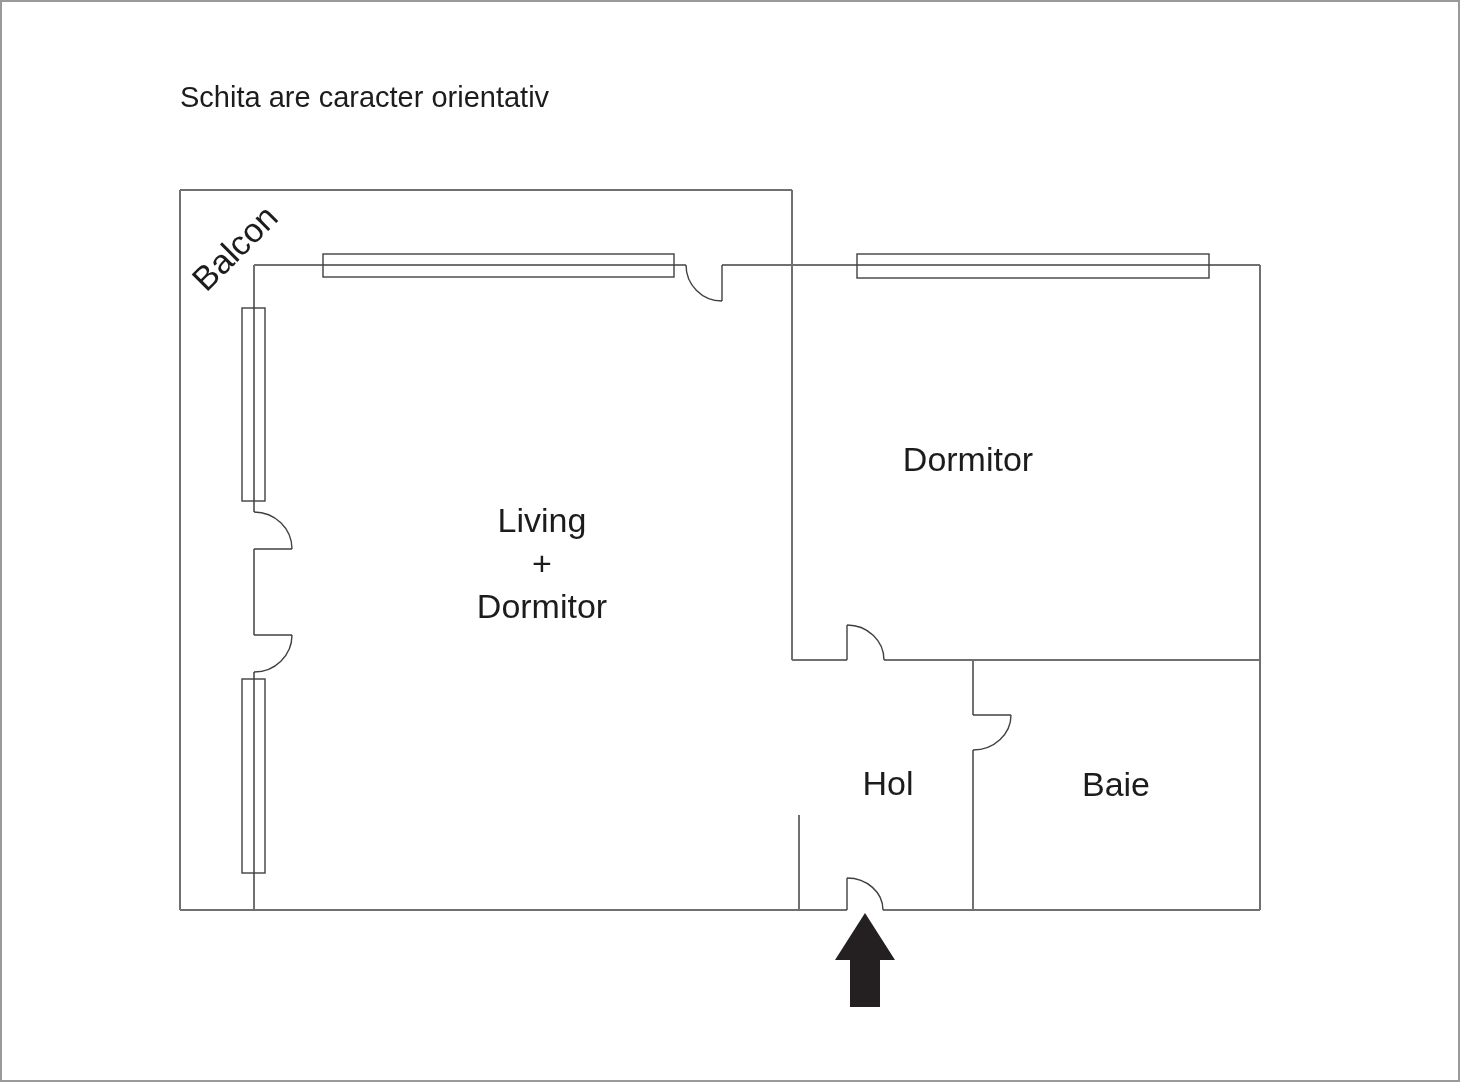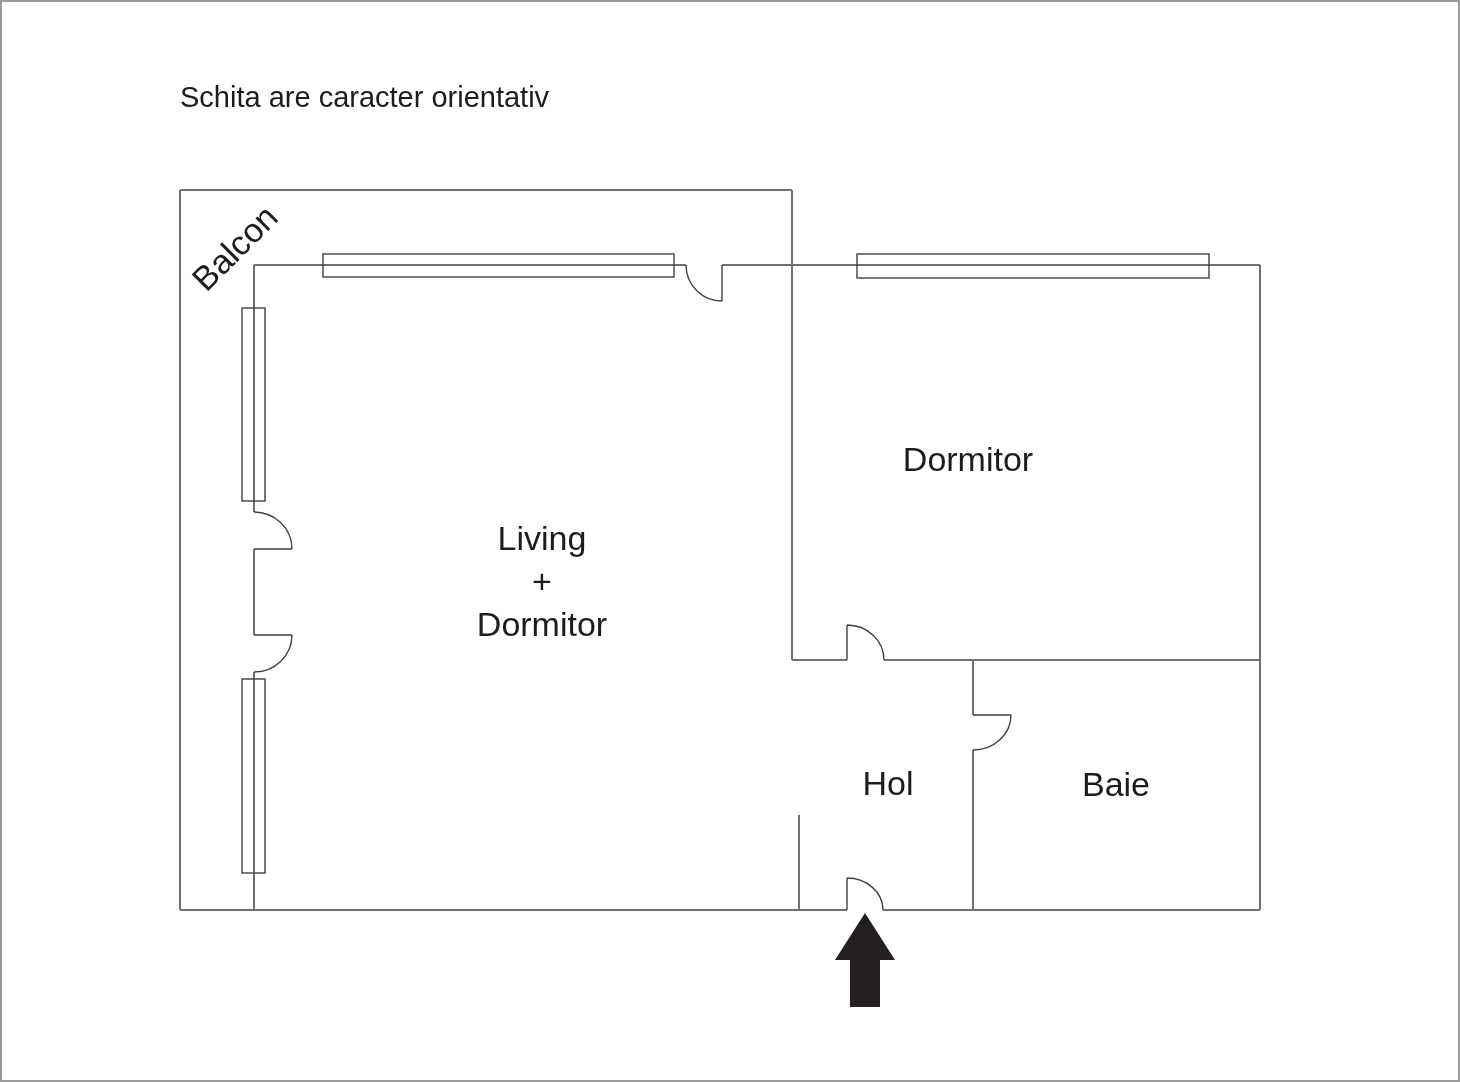--- a/index.html
+++ b/index.html
@@ -36,21 +36,21 @@
     left: 178px;
     top: 79px;
     width: 1080px;
     text-align: left;
     color: #1c1c1c;
     font-size: 29px;
     white-space: nowrap;
   }
   .living-label {
     left: 540px;
-    top: 579px;
+    top: 561px;
     text-align: center;
     line-height: 43px;
   }
   .bedroom-label  { left: 966px; top: 457px; }
   .hallway-label  { left: 886px;  top: 781px; text-align: center; }
   .bathroom-label { left: 1114px; top: 782px; text-align: center; }
   .balcony-label {
     left: 233px;
     top: 246px;
     transform: translate(-50%, -50%) rotate(-45deg);

